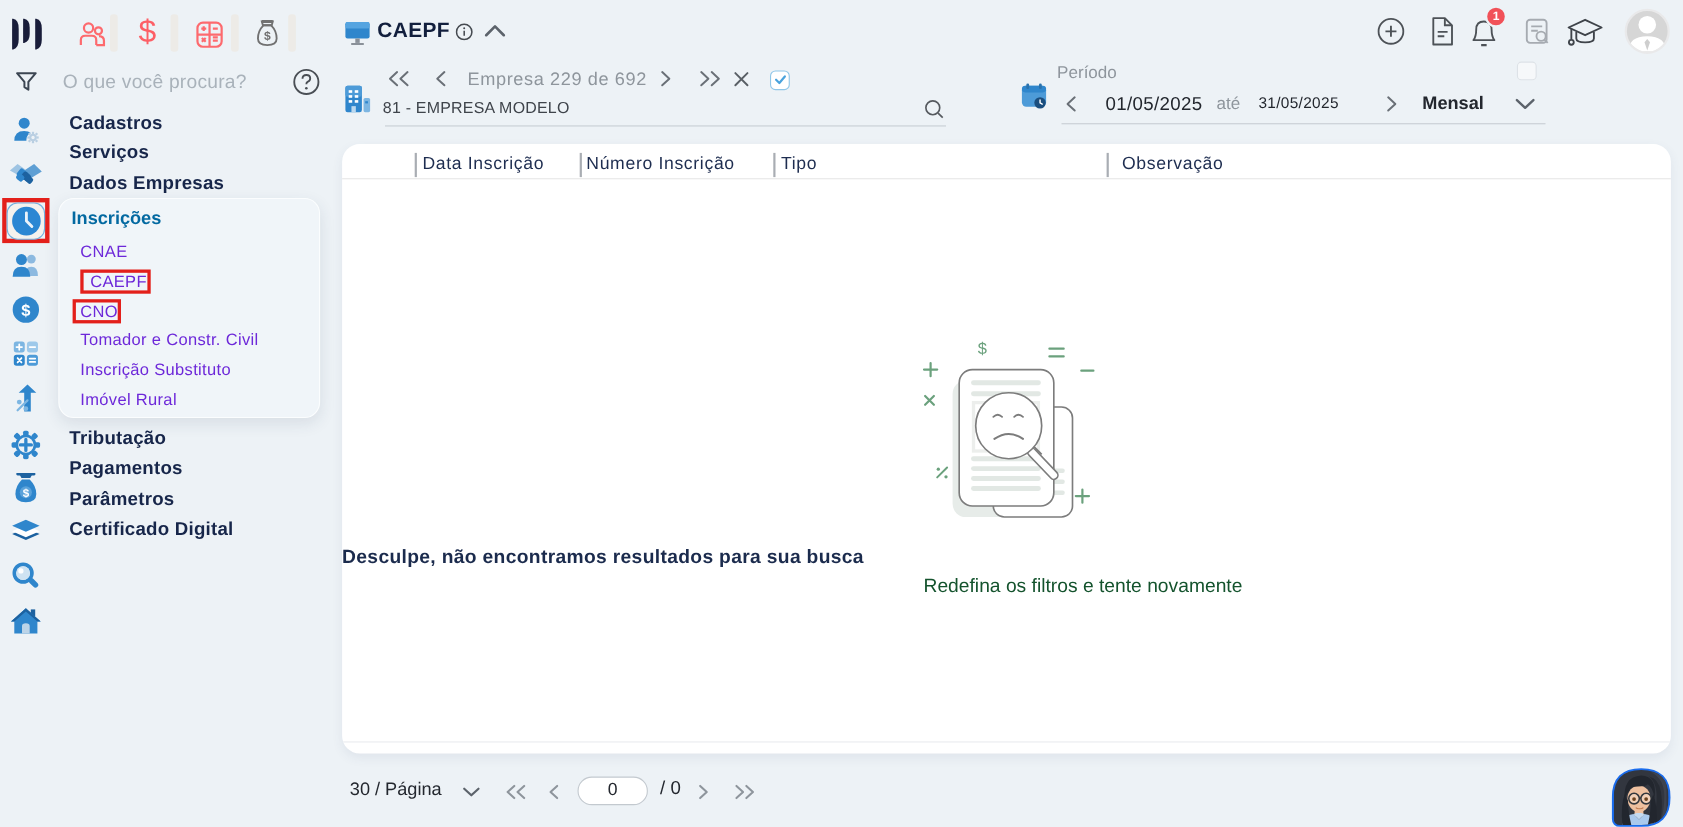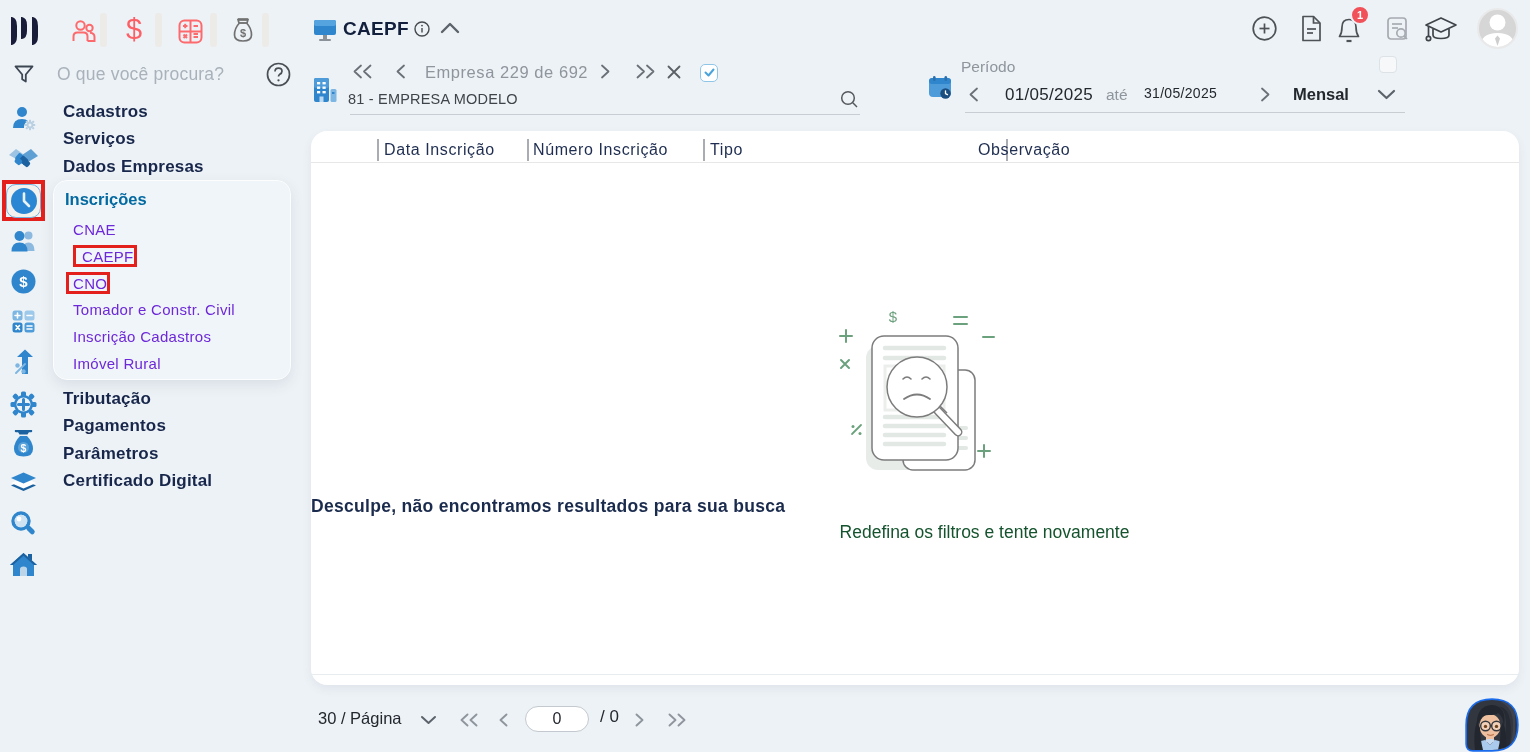--- a/index.html
+++ b/index.html
@@ -67,21 +67,21 @@
 <div class="abs menu-b" style="left:63px;top:416px;">Pagamentos</div>
 <div class="abs menu-b" style="left:63px;top:444px;">Parâmetros</div>
 <div class="abs menu-b" style="left:63px;top:471px;">Certificado Digital</div>
 
 <div class="abs" style="left:53px;top:180px;width:238px;height:200px;background:#f0f5f9;border:1px solid #fbfdfe;border-radius:14px;box-shadow:0 5px 14px rgba(40,60,90,.10);"></div>
 <div class="abs" style="left:65px;top:190px;font-size:16.5px;font-weight:bold;color:#0369a1;">Inscrições</div>
 <div class="abs sub-i" style="left:73px;top:221px;">CNAE</div>
 <div class="abs sub-i" style="left:82px;top:248px;">CAEPF</div>
 <div class="abs sub-i" style="left:73px;top:275px;">CNO</div>
 <div class="abs sub-i" style="left:73px;top:301px;">Tomador e Constr. Civil</div>
-<div class="abs sub-i" style="left:73px;top:328px;">Inscrição Cadastros</div>
+<div class="abs sub-i" style="left:73px;top:328px;">Inscrição Substituto</div>
 <div class="abs sub-i" style="left:73px;top:355px;">Imóvel Rural</div>
 <div class="redbox" style="left:73px;top:245px;width:64px;height:22px;"></div>
 <div class="redbox" style="left:66px;top:272px;width:44px;height:22px;"></div>
 
 <svg class="abs" style="left:11px;top:106px;" width="26" height="25" viewBox="0 0 26 25">
   <circle cx="11" cy="6" r="5" fill="#2f86cc"></circle>
   <path d="M2 22 Q2 13 11 13 Q15 13 17 15 Q13 17 13 21 L13 22 Z" fill="#2f86cc"></path>
   <g fill="#b9cfe2">
       <circle cx="19" cy="19" r="3.4"></circle>
   <rect x="18" y="13.8" width="2" height="2.2"></rect>
@@ -309,21 +309,21 @@
 <div class="abs" style="left:312px;top:674px;width:1206px;height:1px;background:#e9ecef;"></div>
 
 <div class="abs" style="left:311px;top:131px;width:1208px;height:32px;border-bottom:1px solid #e7e7e7;"></div>
 <div class="abs" style="left:377px;top:139px;width:1.5px;height:22px;background:#a9adb3;"></div>
 <div class="abs" style="left:527px;top:139px;width:1.5px;height:22px;background:#a9adb3;"></div>
 <div class="abs" style="left:703px;top:139px;width:1.5px;height:22px;background:#a9adb3;"></div>
 <div class="abs" style="left:1006px;top:139px;width:1.5px;height:22px;background:#a9adb3;"></div>
 <div class="abs" style="left:384px;top:141px;font-size:16px;color:#1e2d50;letter-spacing:.6px;">Data Inscrição</div>
 <div class="abs" style="left:533px;top:141px;font-size:16px;color:#1e2d50;letter-spacing:.6px;">Número Inscrição</div>
 <div class="abs" style="left:710px;top:141px;font-size:16px;color:#1e2d50;letter-spacing:.6px;">Tipo</div>
-<div class="abs" style="left:978px;top:141px;font-size:16px;color:#1e2d50;letter-spacing:.6px;">Observação</div>
+<div class="abs" style="left:1020px;top:141px;font-size:16px;color:#1e2d50;letter-spacing:.6px;">Observação</div>
 
 <svg class="abs" style="left:828px;top:298px;" width="175" height="180" viewBox="0 0 175 180">
 
   <rect x="38" y="48" width="88" height="124" rx="12" fill="#e7ece9"></rect>
 
   <rect x="75" y="72" height="100" width="72" rx="10" fill="#fff" stroke="#7c7c7c" stroke-width="1.5"></rect>
   <g stroke="#e2e8e4" stroke-width="4" stroke-linecap="round">
     <line x1="110" y1="130" x2="138" y2="130"></line>
     <line x1="110" y1="140" x2="138" y2="140"></line>
     <line x1="110" y1="150" x2="138" y2="150"></line>

